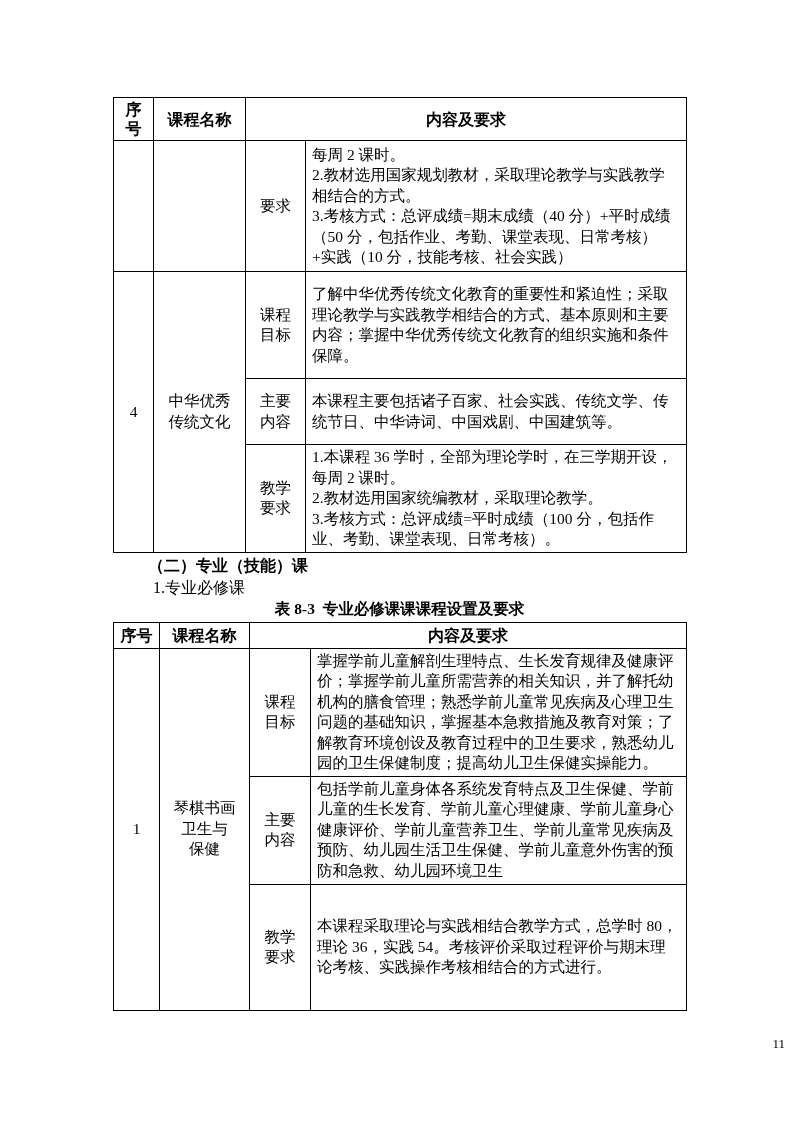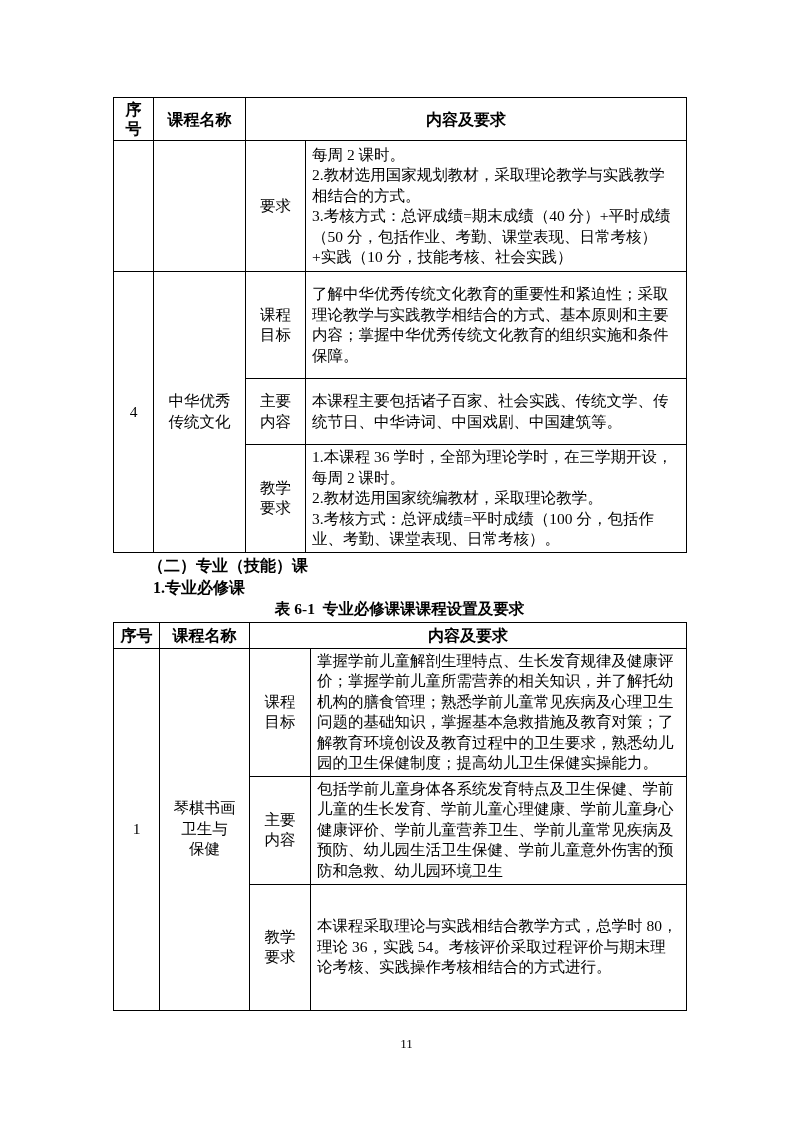--- a/index.html
+++ b/index.html
@@ -52,31 +52,31 @@
   .t2-s1 { height:127px; }
   .t2-s2 { height:108px; }
   .t2-s3 { height:126px; }
 
   .between { margin:2px 0 3px 0; }
   .sec-heading {
     font-weight:bold; font-size:16px; line-height:22px;
     margin-left:35px; white-space:pre-wrap;
   }
   .subsec-heading {
-    font-weight:bold; font-size:16px; line-height:21px;
+    font-weight:normal; font-size:16px; line-height:21px;
     margin-left:40px; white-space:pre-wrap;
   }
   .tbl-caption {
     font-weight:bold; font-size:15.5px; line-height:21px;
     text-align:center; white-space:pre-wrap;
   }
   .page-number {
     position:absolute;
     left:0; right:8px; top:1036px;
-    text-align:center;
+    text-align:right;
     font-size:13px;
     font-family:"Liberation Serif","DejaVu Serif",serif;
     padding-left:28px;
   }
 </style>
 </head>
 <body>
 
 <div class="page">
   <div class="content">
@@ -122,21 +122,21 @@
         <td class="cell-text pre">1.本课程 36 学时，全部为理论学时，在三学期开设，每周 2 课时。
 2.教材选用国家统编教材，采取理论教学。
 3.考核方式：总评成绩=平时成绩（100 分，包括作业、考勤、课堂表现、日常考核）。</td>
       </tr>
     </tbody>
       </table>
 
     <div class="between">
       <div class="sec-heading">（二）专业（技能）课</div>
       <div class="subsec-heading">1.专业必修课</div>
-      <div class="tbl-caption">表 6-1  专业必修课课课程设置及要求</div>
+      <div class="tbl-caption">表 8-3  专业必修课课课程设置及要求</div>
     </div>
 
     <table class="doc-tbl">
       <colgroup>
         <col style="width:46px">
           <col style="width:90px">
           <col style="width:61px">
           <col style="width:376px">
       </colgroup>
       <tbody>

